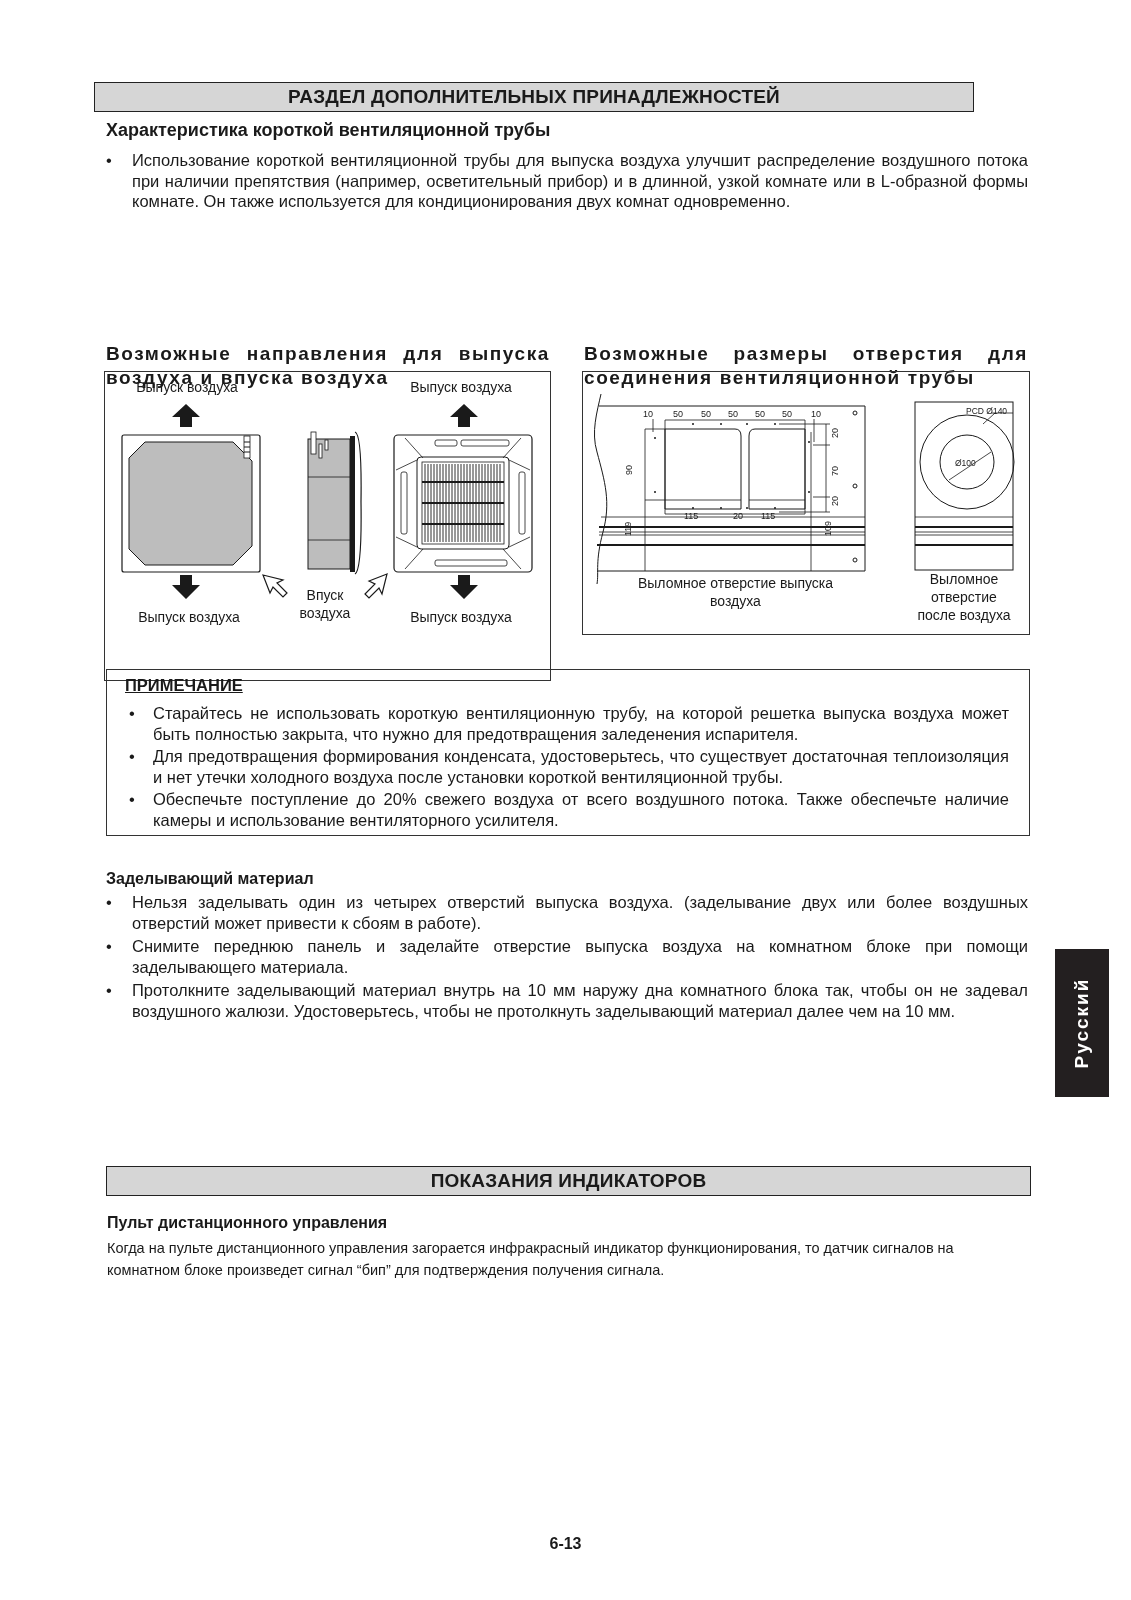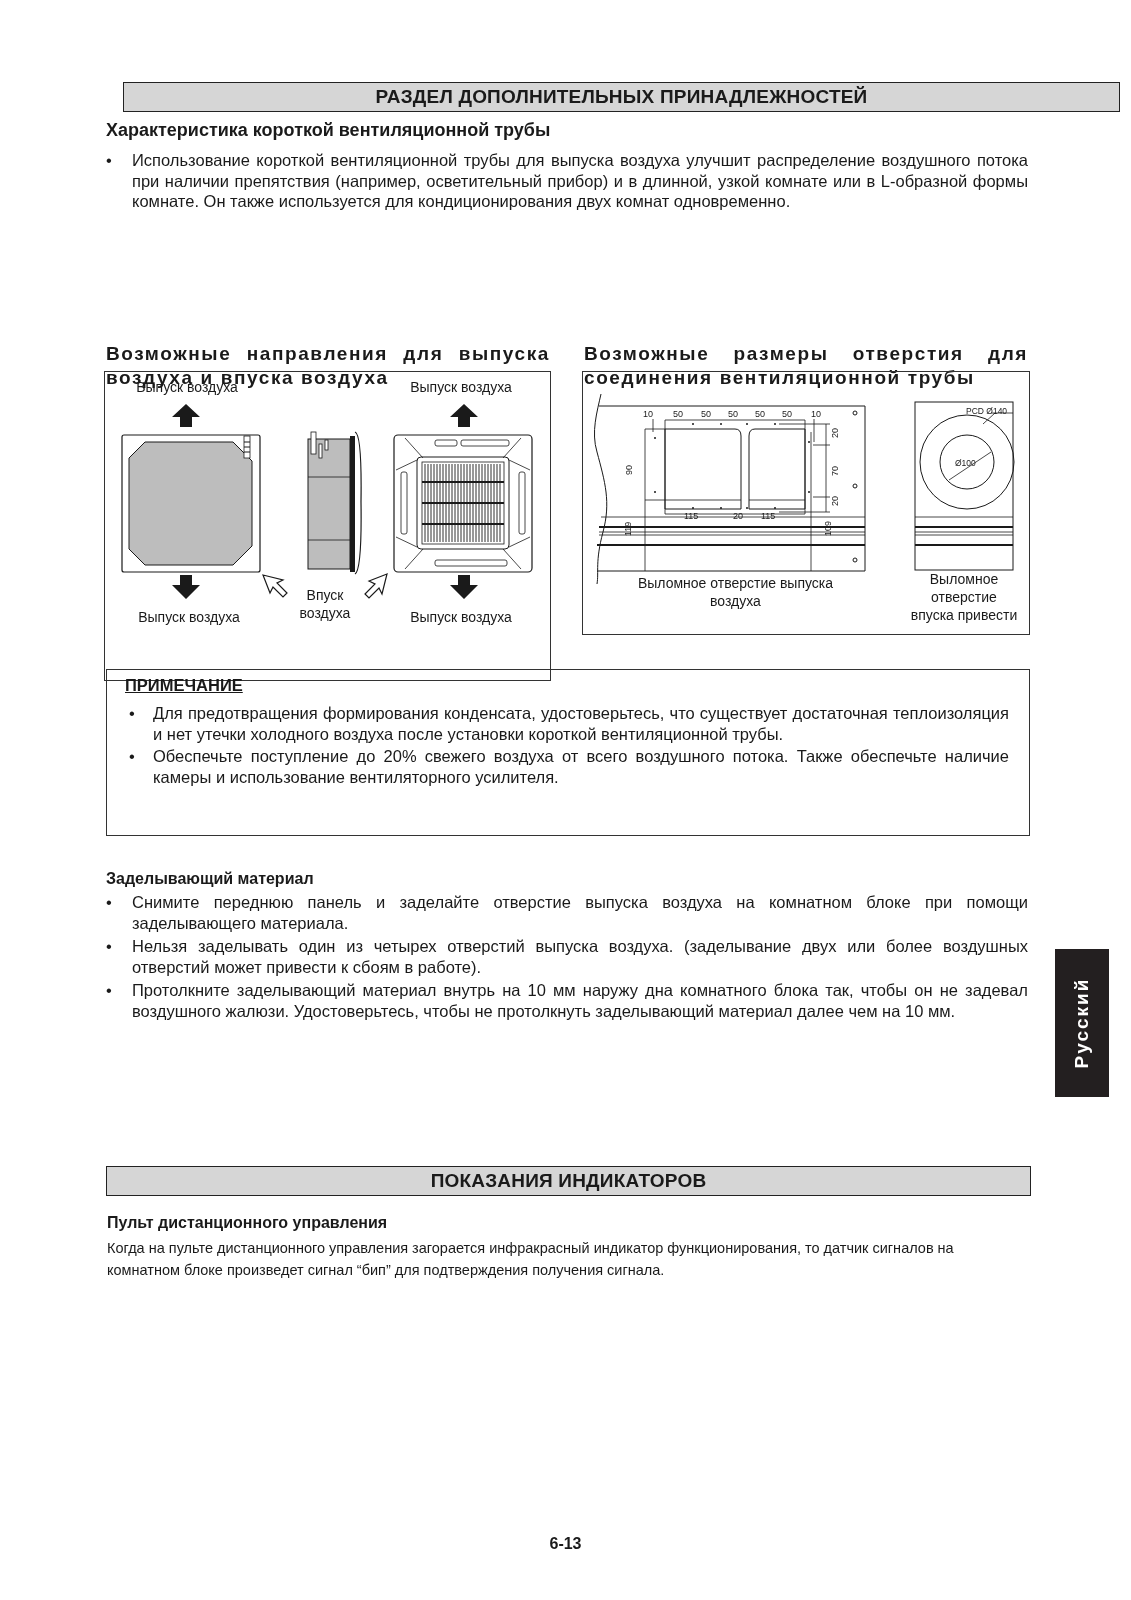--- a/index.html
+++ b/index.html
@@ -1,18 +1,18 @@
 <!DOCTYPE html>
 <html><head>
 <meta charset="utf-8">
 <style>
   html,body{margin:0;padding:0;background:#fff;}
   body{width:1131px;height:1600px;position:relative;overflow:hidden;
        font-family:"Liberation Sans",sans-serif;color:#1a1a1a;}
-  .section-header{position:absolute;left:123px;width:997px;height:30px;
+  .section-header{position:absolute;left:94px;width:880px;height:30px;
        background:#d6d6d6;border:1.5px solid #222;box-sizing:border-box;
        display:flex;align-items:center;justify-content:center;
        font-weight:bold;font-size:19px;letter-spacing:0.2px;}
   .h2{position:absolute;font-weight:bold;font-size:18px;}
   .h3{position:absolute;font-weight:bold;font-size:16px;}
   .ul{position:absolute;margin:0;padding:0;list-style:none;}
   .ul li{position:relative;padding-left:26px;font-size:16.5px;line-height:20.5px;
          text-align:justify;margin-bottom:3px;}
   .ul li::before{content:"\2022";position:absolute;left:0;top:0;}
   .fig-title{position:absolute;font-weight:bold;font-size:19px;line-height:24px;
@@ -232,36 +232,37 @@
     <line x1="332" y1="163" x2="430" y2="163" stroke="#1a1a1a" stroke-width="0.8"></line>
     <line x1="332" y1="173" x2="430" y2="173" stroke="#1a1a1a" stroke-width="2"></line>
   </svg>
   <div class="cap" style="left:30px;top:202px;width:245px;">
     <div>Выломное отверстие выпуска</div>
     <div>воздуха</div>
   </div>
   <div class="cap" style="left:320px;top:198px;width:122px;">
     <div>Выломное</div>
     <div>отверстие</div>
-    <div>впуска привести</div>
+    <div>после воздуха</div>
   </div>
 </div>
 
 <div class="note-box">
   <div class="note-title">ПРИМЕЧАНИЕ</div>
   <ul class="ul note-list">
+    <li>Старайтесь не использовать короткую вентиляционную трубу, на которой решетка выпуска воздуха может быть полностью закрыта, что нужно для предотвращения заледенения испарителя.</li>
     <li>Для предотвращения формирования конденсата, удостоверьтесь, что существует достаточная теплоизоляция и нет утечки холодного воздуха после установки короткой вентиляционной трубы.</li>
     <li>Обеспечьте поступление до 20% свежего воздуха от всего воздушного потока. Также обеспечьте наличие камеры и использование вентиляторного усилителя.</li>
   </ul>
 </div>
 
 <div class="h3" style="left:106px;top:870px;">Заделывающий материал</div>
 <ul class="ul" style="left:106px;top:892px;width:922px;">
+  <li>Нельзя заделывать один из четырех отверстий выпуска воздуха. (заделывание двух или более воздушных отверстий может привести к сбоям в работе).</li>
   <li>Снимите переднюю панель и заделайте отверстие выпуска воздуха на комнатном блоке при помощи заделывающего материала.</li>
-  <li>Нельзя заделывать один из четырех отверстий выпуска воздуха. (заделывание двух или более воздушных отверстий может привести к сбоям в работе).</li>
   <li>Протолкните заделывающий материал внутрь на 10 мм наружу дна комнатного блока так, чтобы он не задевал воздушного жалюзи. Удостоверьтесь, чтобы не протолкнуть заделывающий материал далее чем на 10 мм.</li>
 </ul>
 
 <div class="side-tab">
   <span>Русский</span>
 </div>
 
 <div class="section-header" style="top:1166px;left:106px;width:925px;">
   <span>ПОКАЗАНИЯ ИНДИКАТОРОВ</span>
 </div>

